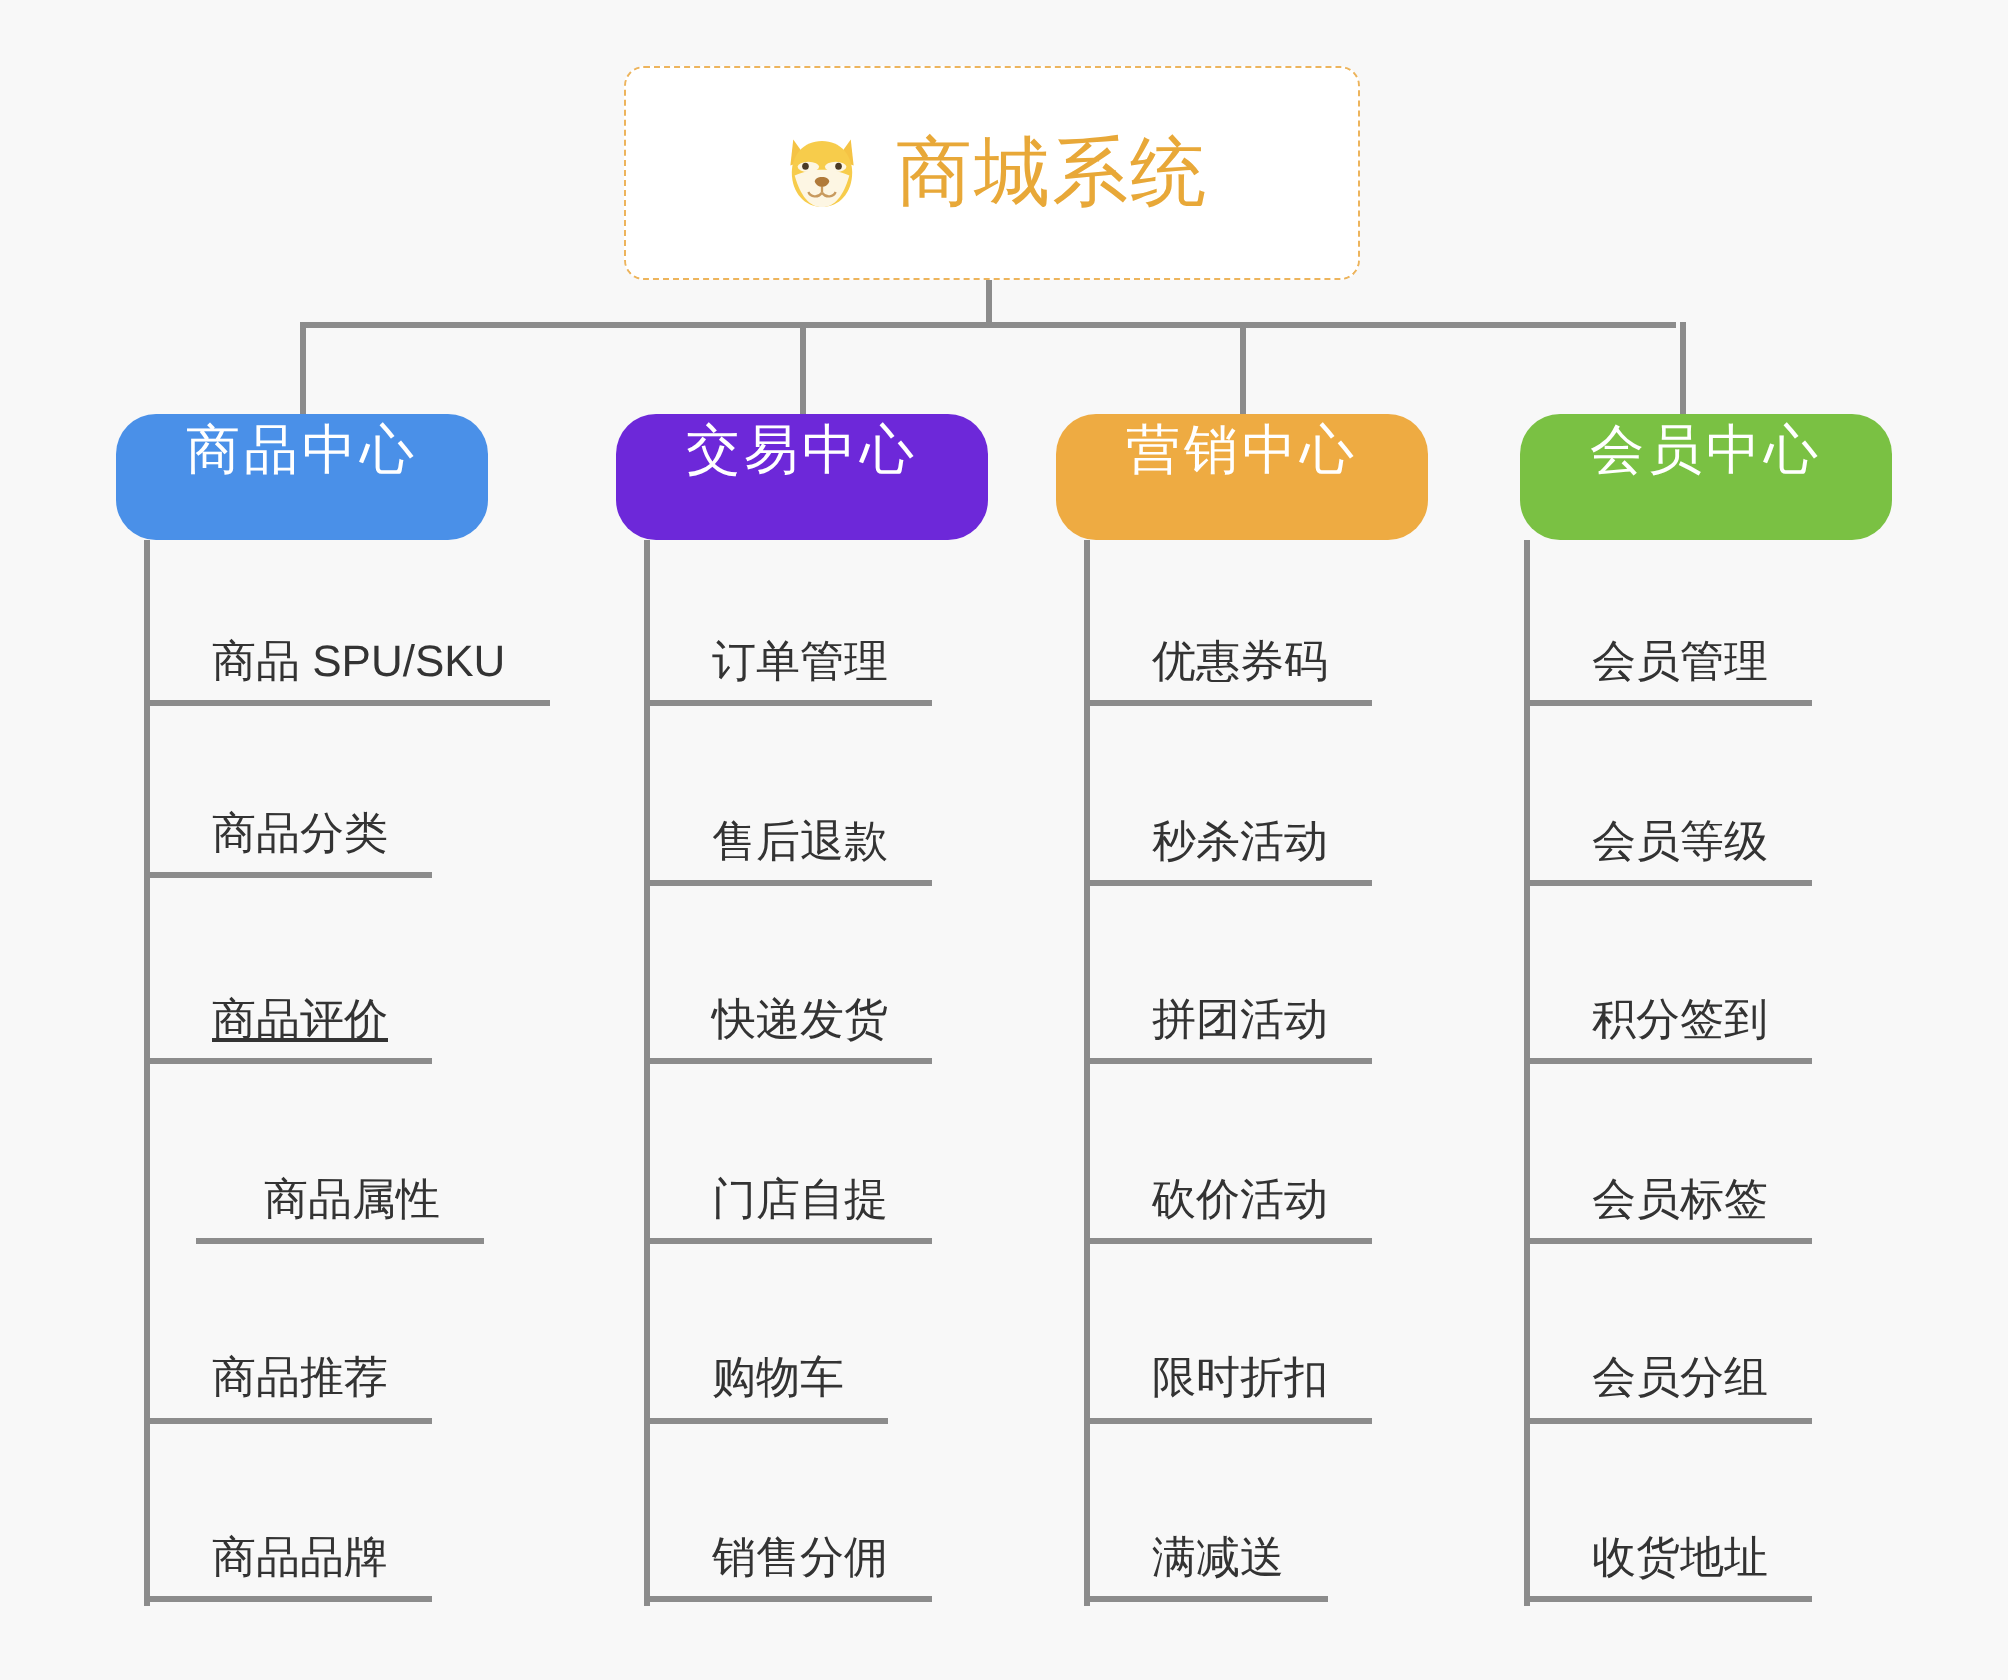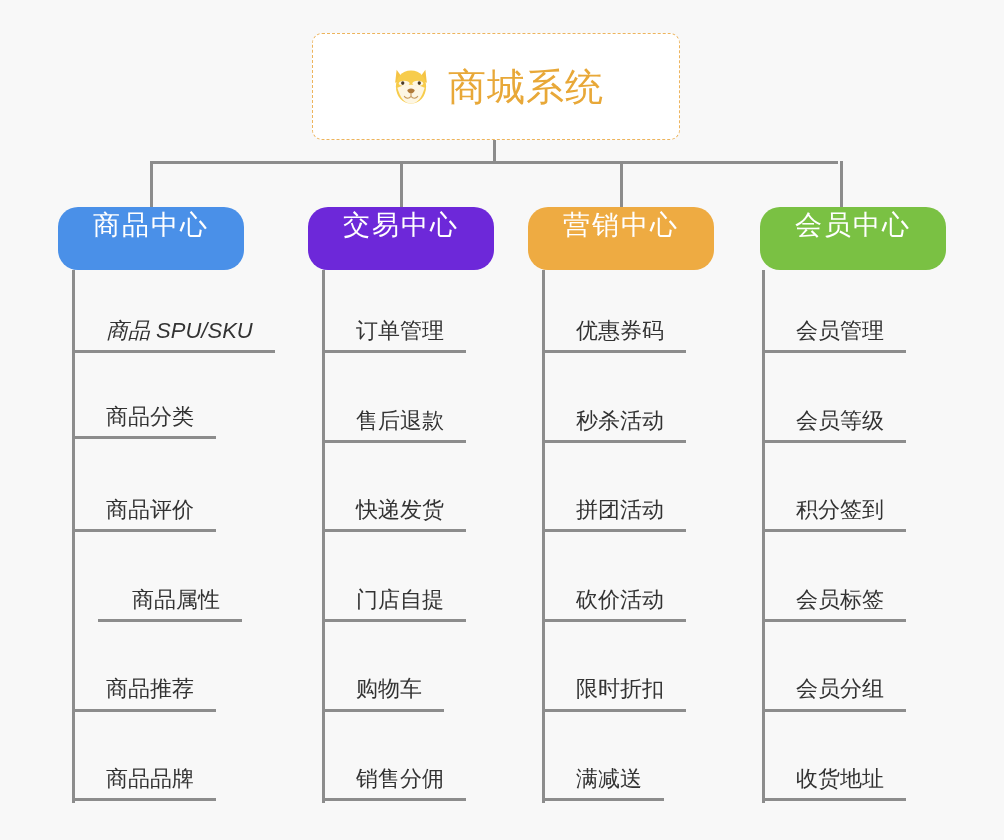--- a/index.html
+++ b/index.html
@@ -136,23 +136,23 @@
 
   <div class="conn conn-v-root"></div>
   <div class="conn conn-bus"></div>
 
   <div id="branches">
       <div class="cat-box" style="left: 58px; width: 186px; background: rgb(74, 144, 232);">
         <span>商品中心</span>
       </div>
       <div class="leaf-col" style="left: 72px;">
         <div class="leaf-spine" style="height: 533px;"></div>
-        <div class="leaf-item" style="top: 49px; font-style: italic;">商品 SPU/SKU</div>
+        <div class="leaf-item" style="top: 49px;">商品 SPU/SKU</div>
         <div class="leaf-item" style="top: 135px;">商品分类</div>
-        <div class="leaf-item" style="top: 228.2px;">商品评价</div>
+        <div class="leaf-item" style="top: 228.2px; text-decoration: underline;">商品评价</div>
         <div class="leaf-item" style="top: 317.8px; margin-left: 26px;">商品属性</div>
         <div class="leaf-item" style="top: 407.4px;">商品推荐</div>
         <div class="leaf-item" style="top: 497px;">商品品牌</div>
       </div>
       <div class="cat-box" style="left: 308px; width: 186px; background: #6d28d9;">
         <span>交易中心</span>
       </div>
       <div class="leaf-col" style="left: 322px;">
         <div class="leaf-spine" style="height: 533px;"></div>
         <div class="leaf-item" style="top: 49px;">订单管理</div>

